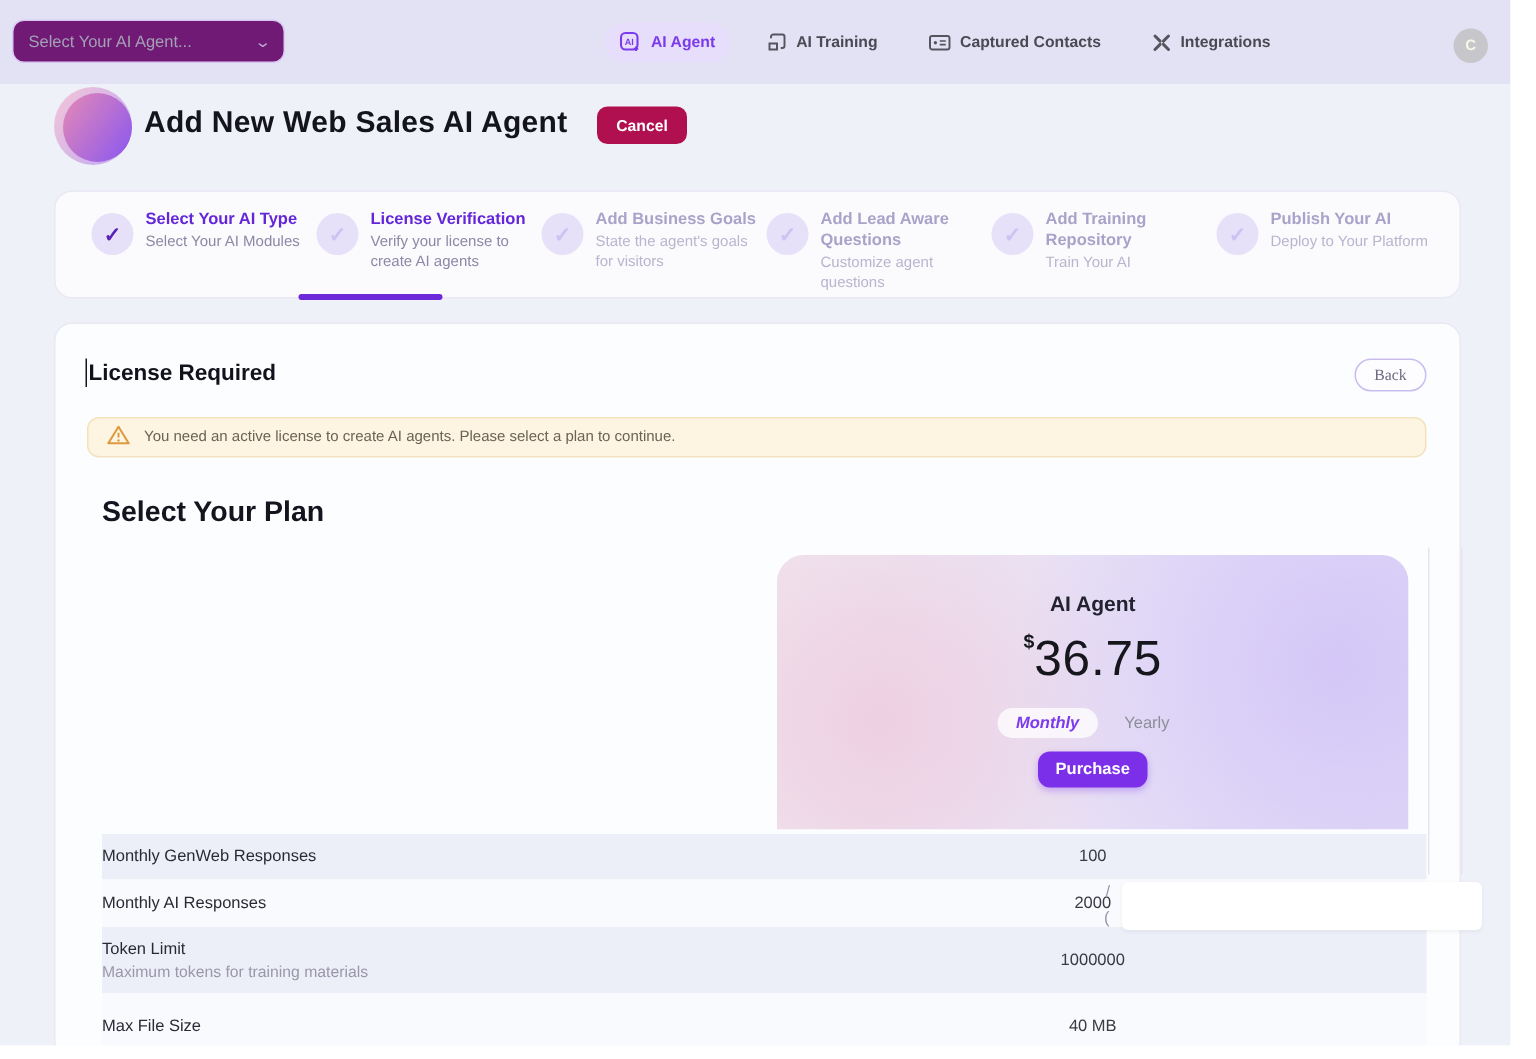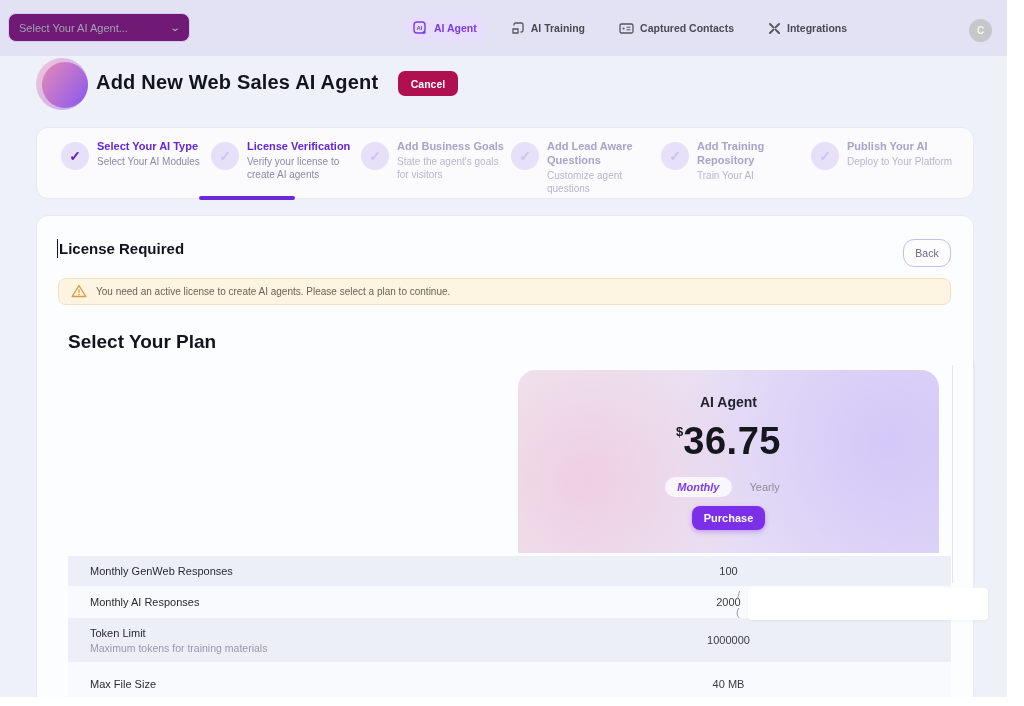--- a/index.html
+++ b/index.html
@@ -48,54 +48,54 @@
   .step.done .step-sub { color:#8d88a6; }
   .step.todo .step-title { color:#a9a3c9; }
   .step.todo .step-sub { color:#b9b5ce; }
   .active-bar { position:absolute; left:199px; top:196px; width:96px; height:4px; background:#6d28d9; border-radius:3px; }
 
   
   .main-card { position:absolute; left:36px; top:215px; width:938px; height:491px; background:#fcfdff;
     border:1px solid #eae8f4; border-radius:12px; }
   .caret { position:absolute; left:57px; top:239px; width:1px; height:19px; background:#14141f; }
   .section-heading { position:absolute; left:59px; top:240px; font-size:15px; font-weight:bold; color:#12121c; }
-  .back-btn { position:absolute; left:903px; top:239px; width:48px; height:28px; background:#fdfdff;
-    border:1px solid #c9bdf0; border-radius:11px; color:#6b6880; font-size:10.5px; font-family:Liberation Sans, sans-serif; cursor:pointer; }
+  .back-btn { position:absolute; left:903px; top:239px; width:48px; height:22px; background:#fdfdff;
+    border:1px solid #c9bdf0; border-radius:11px; color:#6b6880; font-size:10.5px; font-family:Liberation Serif, serif; cursor:pointer; }
   .warning { position:absolute; left:58px; top:278px; width:893px; height:27px; background:#fdf5e1;
     border:1px solid #f3e2bd; border-radius:8px; display:flex; align-items:center; gap:9px; padding:0 12px;
     font-size:10px; color:#6b6353; }
   .plan-heading { position:absolute; left:68px; top:331px; font-size:19px; font-weight:bold; color:#14141f; }
 
   
   .price-card { position:absolute; left:518px; top:370px; width:421px; height:183px; border-radius:18px 18px 0 0;
     background:
       radial-gradient(circle at 16% 60%, rgba(238,196,218,.65), rgba(238,196,218,0) 45%),
       radial-gradient(circle at 88% 40%, rgba(199,182,250,.55), rgba(199,182,250,0) 55%),
       linear-gradient(95deg,#f0e6ee 0%,#e7e0f6 60%,#e2dbf5 100%);
     display:flex; flex-direction:column; align-items:center; }
   .plan-name { margin-top:24px; font-size:14px; font-weight:bold; color:#232330; }
   .price-line { margin-top:10px; color:#16161d; }
   .price-cur { font-size:13px; font-weight:bold; vertical-align:18px; }
-  .price-val { font-size:38px; font-weight:bold; letter-spacing:.5px; }
+  .price-val { font-size:33px; font-weight:normal; letter-spacing:.5px; }
   .billing { margin-top:14px; display:flex; align-items:center; gap:6px; }
   .bill-opt { font-size:11px; padding:4px 12px; border-radius:12px; color:#8d8d98; cursor:pointer; }
   .bill-opt.active { background:rgba(255,255,255,.75); color:#7c3aed; font-weight:bold;font-style:italic; }
   .purchase-btn { margin-top:9px; width:73px; height:24px; background:#7c2fe8; color:#fff; border:none;
     border-radius:8px; font-size:11px; font-weight:bold; font-family:inherit; cursor:pointer;
     box-shadow:0 2px 5px rgba(124,47,232,.35); }
 
   
   .col-line { position:absolute; top:365px; width:1px; height:218px; background:#e7e4f2; }
 
   
   .rows { position:absolute; left:68px; top:556px; width:883px; }
   .frow { display:flex; align-items:center; }
   .frow:nth-child(odd) { background:#edeff8; }
   .frow:nth-child(even) { background:#f9fafd; }
-  .fcell { width:450px; padding:8px 22px; }
+  .fcell { width:450px; padding:8px 0; }
   .flabel { font-size:11px; color:#2a2a35; }
   .fsub { font-size:10.5px; color:#9a97ab; margin-top:3px; }
   .fval { width:421px; text-align:center; font-size:11px; color:#3a3a45; }
   .r1 { height:30px; } .r2 { height:32px; } .r3 { height:44px; } .r4 { height:44px; }
 
   
   .frag { position:absolute; font-size:11px; color:#9a97ab; }
   .blank-overlay { position:absolute; left:748px; top:588px; width:240px; height:32px; background:#fff;
     border-radius:4px; box-shadow:0 1px 3px rgba(0,0,0,.05); }
 </style>

